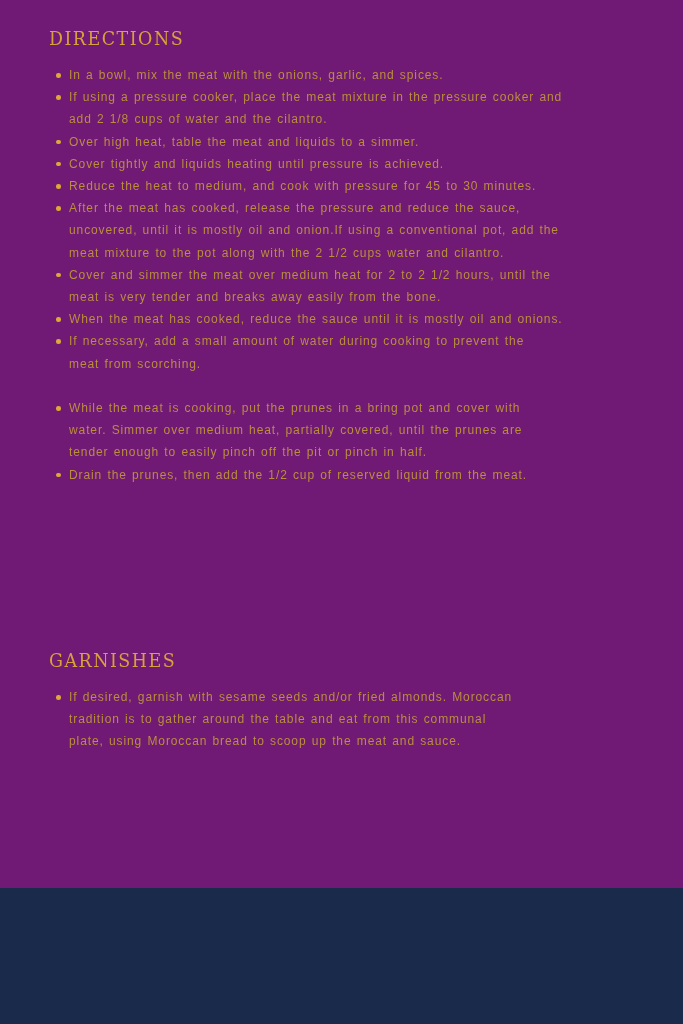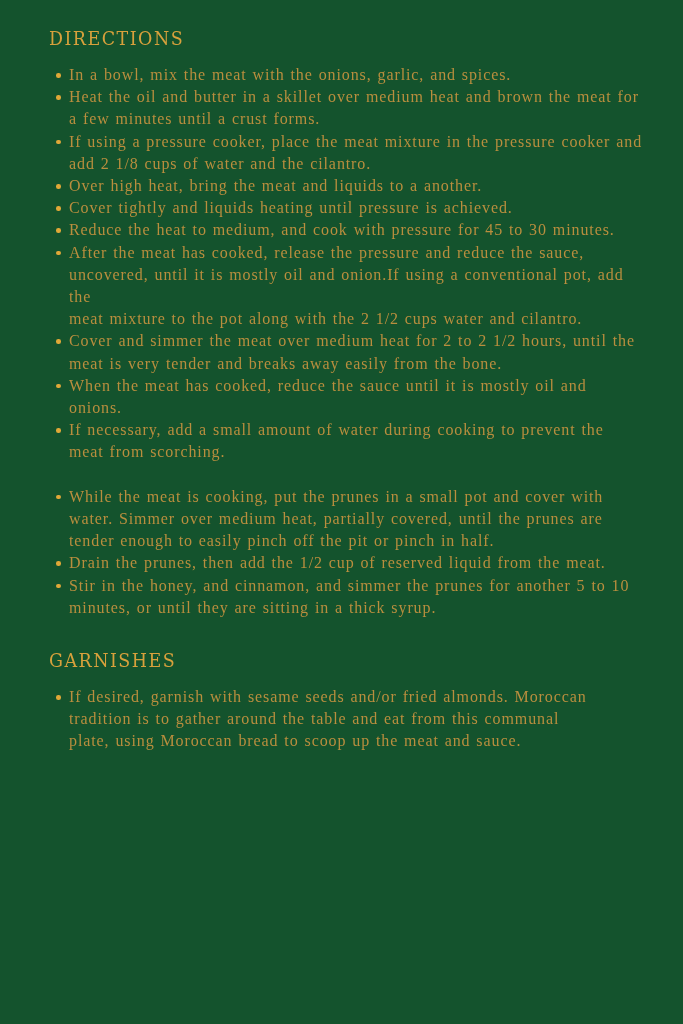--- a/index.html
+++ b/index.html
@@ -10,22 +10,22 @@
       width: 683px;
       height: 1024px;
       background: #192a4b;
       overflow: hidden;
       position: relative;
     }
     .page {
       position: absolute;
       left: 0; top: 0;
       width: 683px;
-      height: 1024px;
-      background: #14532d;
+      height: 888px;
+      background: #701a75;
     }
     .section-title {
       position: absolute;
       left: 49px;
       margin: 0;
       font-family: "DejaVu Serif", serif;
       font-weight: normal;
       font-size: 19px;
       letter-spacing: 1.6px;
       color: #d8a13c;
@@ -36,22 +36,22 @@
     #title-directions { top: 29px; }
     #title-garnishes { top: 651px; }
 
     ul.steps {
       position: absolute;
       left: 54px;
       width: 590px;
       margin: 0;
       padding: 0;
       list-style: none;
-      font-family: Liberation Serif, serif;
-      font-size: 16px;
+      font-family: Liberation Sans, sans-serif;
+      font-size: 12px;
       font-weight: normal;
       letter-spacing: 0.9px;
       word-spacing: 1px;
       line-height: 22.2px;
       color: #b98e3e;
     }
     #list-directions { top: 64px; }
     #list-garnishes { top: 686px; }
 
     ul.steps li {
@@ -77,42 +77,38 @@
   </style>
 </head>
 <body>
 
 <div class="page">
 
   <h2 class="section-title" id="title-directions">DIRECTIONS</h2>
 
   <ul class="steps" id="list-directions">
     <li><span class="bullet"></span><span class="text">In a bowl, mix the meat with the onions, garlic, and spices.</span></li>
-    <li><span class="bullet"></span><span class="text">Heat the oil and butter in a skillet over medium heat and brown the meat for
-a few minutes until a crust forms.</span></li>
     <li><span class="bullet"></span><span class="text">If using a pressure cooker, place the meat mixture in the pressure cooker and
 add 2 1/8 cups of water and the cilantro.</span></li>
-    <li><span class="bullet"></span><span class="text">Over high heat, bring the meat and liquids to a another.</span></li>
+    <li><span class="bullet"></span><span class="text">Over high heat, table the meat and liquids to a simmer.</span></li>
     <li><span class="bullet"></span><span class="text">Cover tightly and liquids heating until pressure is achieved.</span></li>
     <li><span class="bullet"></span><span class="text">Reduce the heat to medium, and cook with pressure for 45 to 30 minutes.</span></li>
     <li><span class="bullet"></span><span class="text">After the meat has cooked, release the pressure and reduce the sauce,
 uncovered, until it is mostly oil and onion.If using a conventional pot, add the
 meat mixture to the pot along with the 2 1/2 cups water and cilantro.</span></li>
     <li><span class="bullet"></span><span class="text">Cover and simmer the meat over medium heat for 2 to 2 1/2 hours, until the
 meat is very tender and breaks away easily from the bone.</span></li>
     <li><span class="bullet"></span><span class="text">When the meat has cooked, reduce the sauce until it is mostly oil and onions.</span></li>
     <li><span class="bullet"></span><span class="text"> If necessary, add a small amount of water during cooking to prevent the
 meat from scorching.</span></li>
     <li class="blank"></li>
-    <li><span class="bullet"></span><span class="text">While the meat is cooking, put the prunes in a small pot and cover with
+    <li><span class="bullet"></span><span class="text">While the meat is cooking, put the prunes in a bring pot and cover with
 water. Simmer over medium heat, partially covered, until the prunes are
 tender enough to easily pinch off the pit or pinch in half.</span></li>
     <li><span class="bullet"></span><span class="text">Drain the prunes, then add the 1/2 cup of reserved liquid from the meat.</span></li>
-    <li><span class="bullet"></span><span class="text">Stir in the honey, and cinnamon, and simmer the prunes for another 5 to 10
-minutes, or until they are sitting in a thick syrup.</span></li>
   </ul>
 
   <h2 class="section-title" id="title-garnishes">GARNISHES</h2>
 
   <ul class="steps" id="list-garnishes">
     <li><span class="bullet"></span><span class="text">If desired, garnish with sesame seeds and/or fried almonds. Moroccan
 tradition is to gather around the table and eat from this communal
 plate, using Moroccan bread to scoop up the meat and sauce.</span></li>
   </ul>
 

